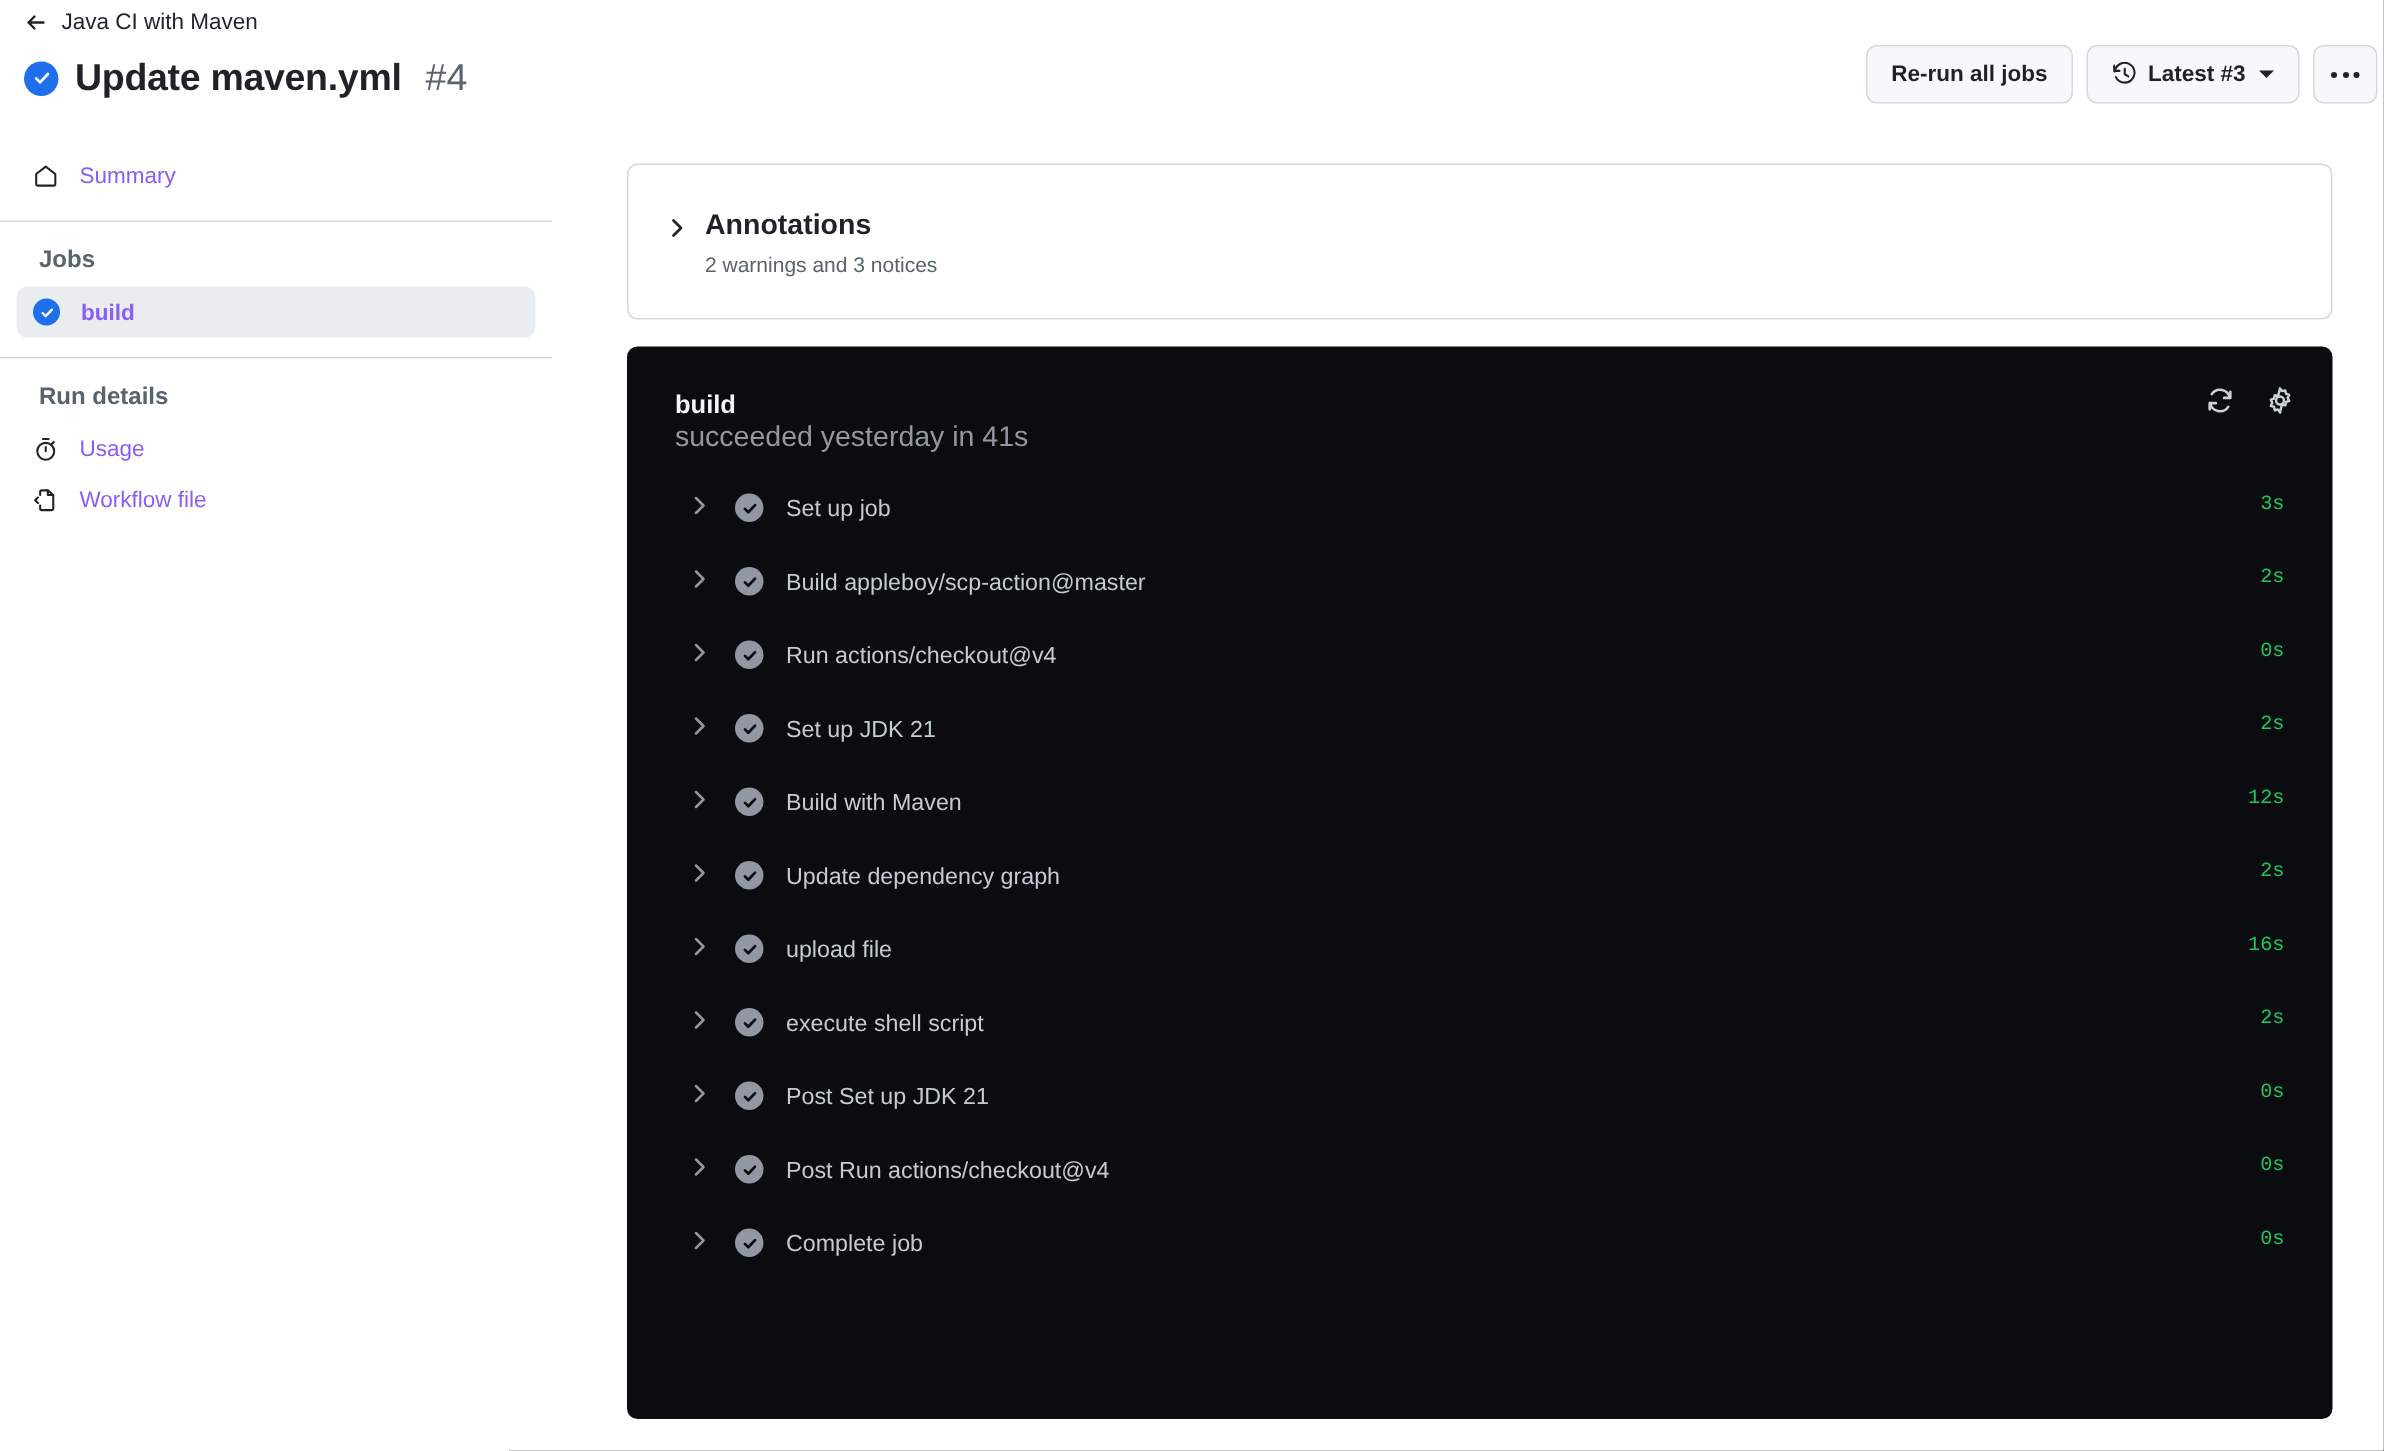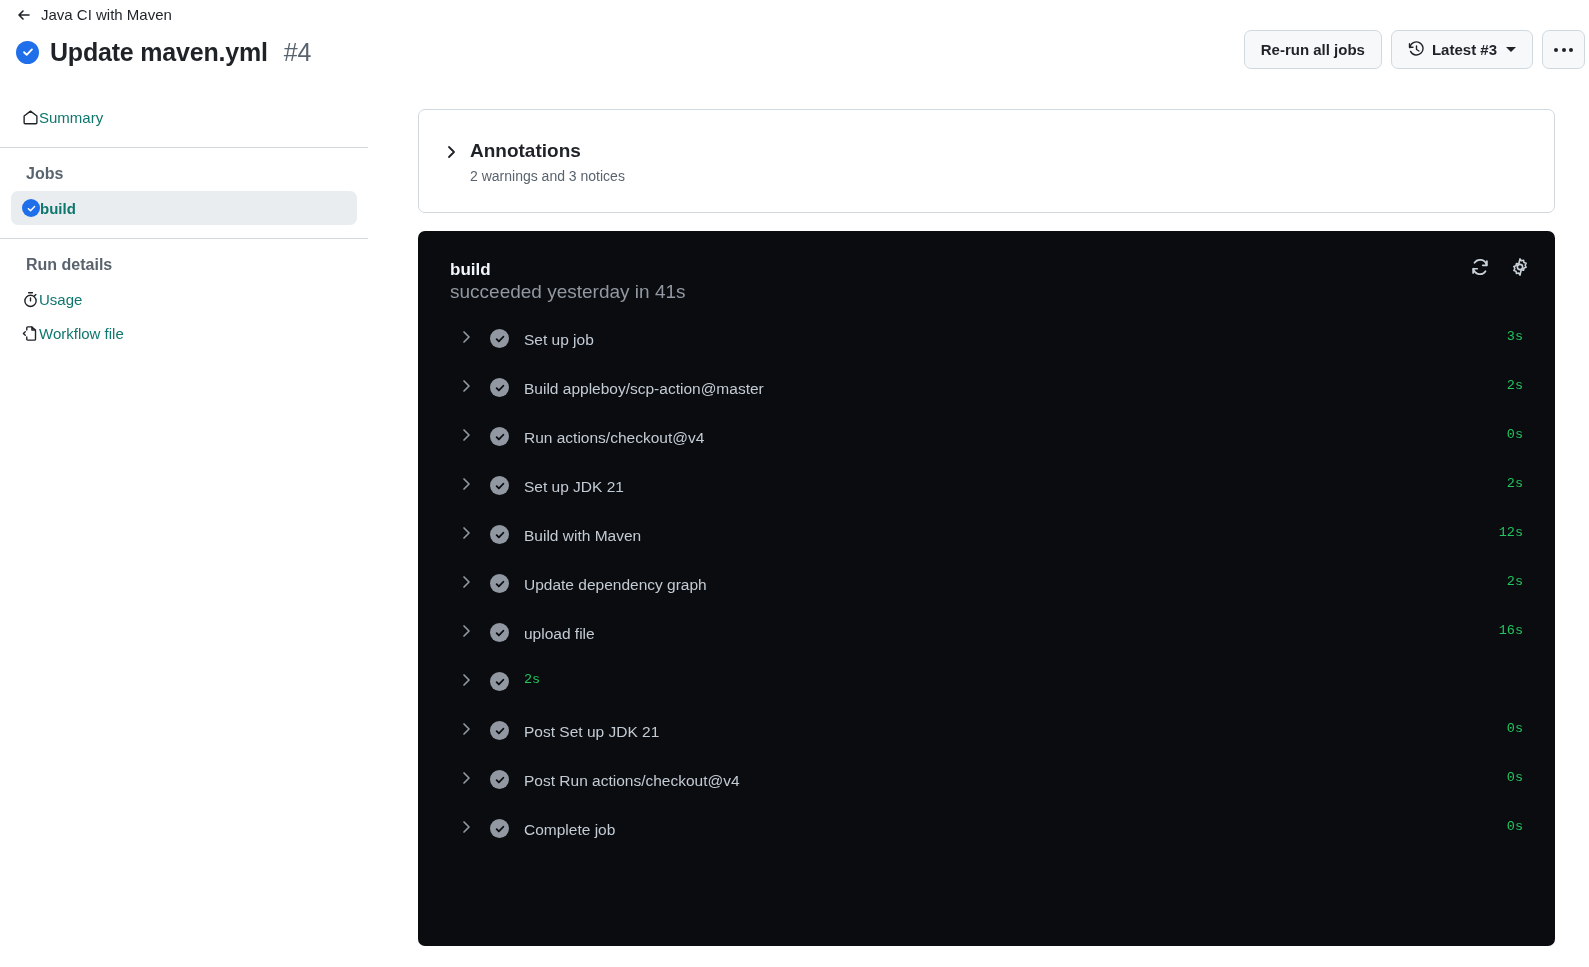--- a/index.html
+++ b/index.html
@@ -64,25 +64,25 @@
   }
   .btn.icon-only { padding: 0 11px; }
   .btn svg { display: block; }
   .caret { width: 0; height: 0; border-left: 5px solid transparent; border-right: 5px solid transparent; border-top: 5px solid #1f2328; margin-left: 2px; }
   .kebab { display: flex; gap: 3.5px; align-items: center; }
   .kebab i { display: block; width: 4px; height: 4px; border-radius: 50%; background: #1f2328; }
 
   
   .sidebar { position: absolute; left: 0; top: 100px; width: 368px; }
   .side-item {
-    display: flex; align-items: center; 
+    display: flex; align-items: center; gap: 14px;
     height: 34px; margin: 0 11px;
     padding: 0 11px;
     border-radius: 7px;
-    font-size: 15px; color: #0f766e;
+    font-size: 15px; color: #8b5cf6;
     cursor: pointer;
   }
   .side-item.selected { background: #eaedf0; font-weight: 600; }
   .side-item .ico { width: 17px; height: 17px; display: flex; align-items: center; justify-content: center; flex: none; color: #1f2328; }
   .side-item .ico svg { display: block; }
   .side-divider { height: 1px; background: #d1d9e0; margin: 13px 0 0 0; }
   .side-heading {
     font-size: 16px; font-weight: 600; color: #59636e;
     padding: 0 26px; margin-top: 17px; margin-bottom: 8px;
     line-height: 18px;
@@ -402,20 +402,21 @@
 
         <div class="step-row">
           <span class="step-chev"><svg viewBox="0 0 16 16" fill="none" stroke="currentColor" stroke-width="1.7" stroke-linecap="round" stroke-linejoin="round">
                 <path d="M6 3l5 5-5 5"></path>
               </svg></span>
           <span class="step-check">
               <svg viewBox="0 0 16 16" fill="none" stroke="currentColor" stroke-width="2.4" stroke-linecap="round" stroke-linejoin="round">
                 <path d="M3.5 8.3l3 3 6-6.3"></path>
               </svg>
             </span>
+          <span class="step-name">execute shell script</span>
           <span class="step-time">2s</span>
         </div>
 
         <div class="step-row">
           <span class="step-chev"><svg viewBox="0 0 16 16" fill="none" stroke="currentColor" stroke-width="1.7" stroke-linecap="round" stroke-linejoin="round">
                 <path d="M6 3l5 5-5 5"></path>
               </svg></span>
           <span class="step-check">
               <svg viewBox="0 0 16 16" fill="none" stroke="currentColor" stroke-width="2.4" stroke-linecap="round" stroke-linejoin="round">
                 <path d="M3.5 8.3l3 3 6-6.3"></path>

